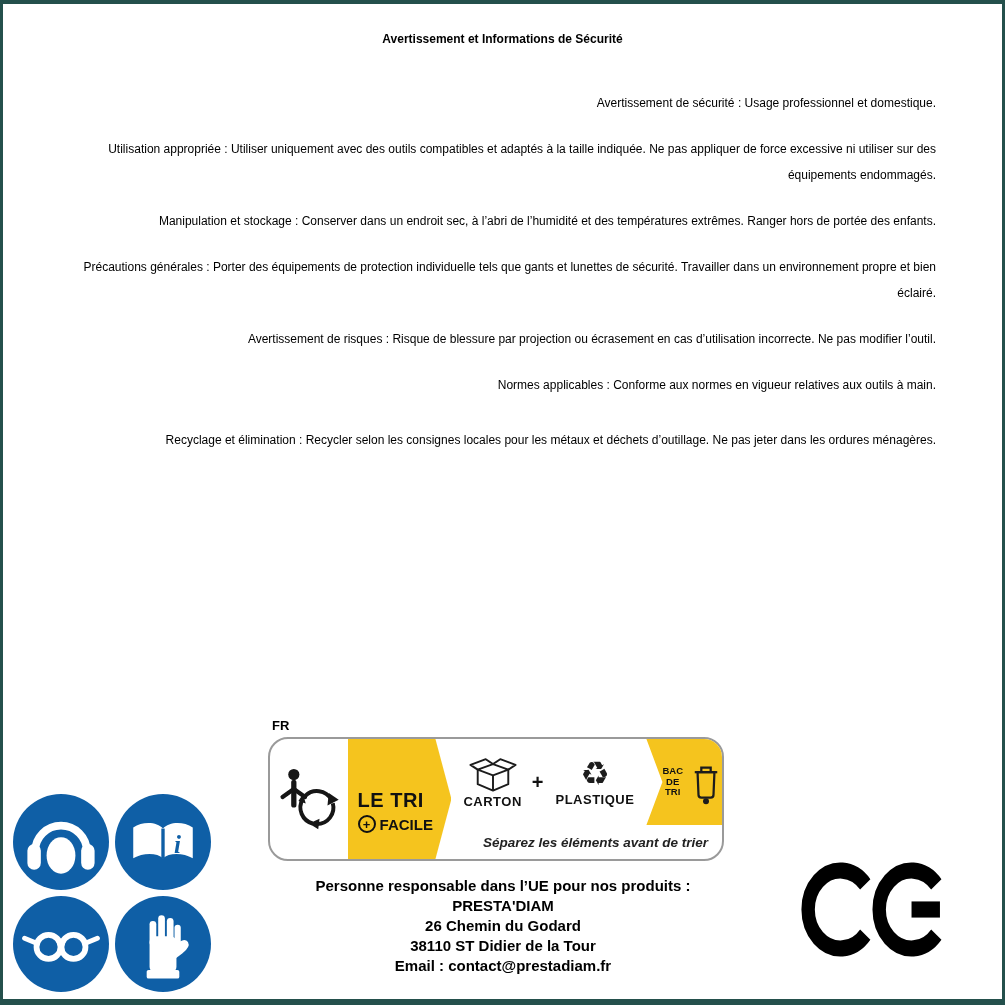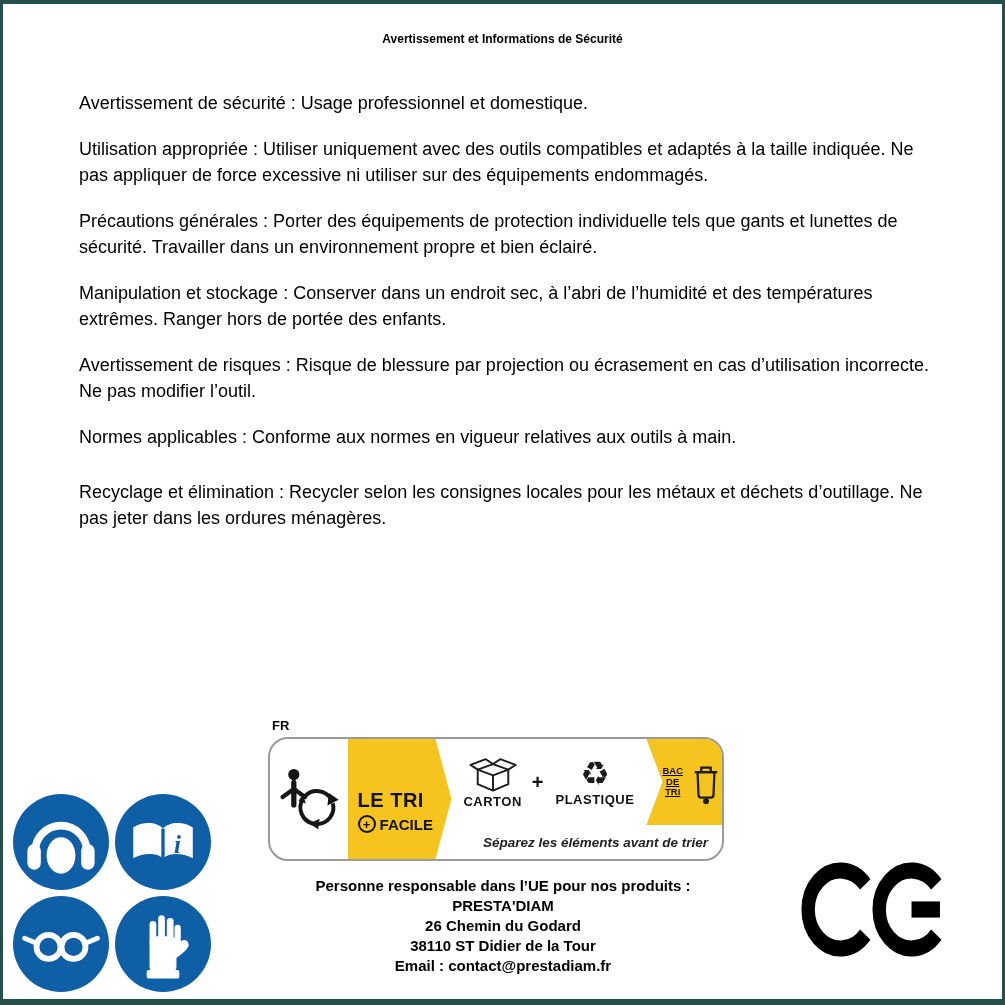--- a/index.html
+++ b/index.html
@@ -11,22 +11,22 @@
     border-style:solid; border-color:#24504c; border-width:4px 3px 6px 3px;
     overflow:hidden;
   }
 
   .title {
     position:absolute; top:28px; left:0; width:100%;
     text-align:center; font-weight:bold; font-size:12px;
   }
 
   .body-text {
-    position:absolute; top:86px; left:76px; right:66px;
-    font-size:18px; line-height:26px;
+    position:absolute; top:86px; left:70px; right:66px;
+    font-size:12px; line-height:26px;text-align:right;
   }
   .body-text p { margin:0 0 20px 0; }
   .gap-before { margin-top:29px !important; }
 
   
   .icon-grid {
     position:absolute; left:10px; top:790px;
     display:grid; grid-template-columns:98px 98px; grid-auto-rows:98px; gap:4px;
   }
   .icon-cell svg { width:96px; height:96px; display:block; }
@@ -58,21 +58,21 @@
   .right-col { flex:1; display:flex; flex-direction:column; }
   .materials-row { flex:1; display:flex; align-items:center; }
   .material { display:flex; flex-direction:column; align-items:center; gap:1px; margin-left:12px; }
   .material-label { font-size:13px; font-weight:bold; letter-spacing:.5px; color:#111; }
   .plus-sign { font-size:20px; font-weight:bold; margin-left:10px; color:#111; }
   .recycle-glyph { font-size:33px; line-height:34px; color:#1c1c1c; font-family:"DejaVu Sans",sans-serif; }
 
   .bac-flag {
     margin-left:12px; height:100%; flex:1; background:#F5C41E;
     clip-path:polygon(0 0,100% 0,100% 100%,0 100%,16px 50%);
-    display:flex; align-items:center; justify-content:space-between; gap:7px; padding-left:16px;text-decoration:underline;
+    display:flex; align-items:center; justify-content:space-between; gap:7px; padding-left:16px;
   }
   .bac-text { font-size:9.5px; font-weight:bold; line-height:10.5px; color:#111; text-align:center; }
   .bac-flag svg { width:32px; height:45px; }
 
   .strip-footer {
     height:34px; display:flex; align-items:center; justify-content:flex-end;
     padding-right:14px; font-style:italic; font-weight:bold; font-size:13.5px; color:#222;
   }
 
   
@@ -88,22 +88,22 @@
 </head>
 <body>
 
 <div class="page">
 
   <div class="title">Avertissement et Informations de Sécurité</div>
 
   <div class="body-text">
     <p>Avertissement de sécurité : Usage professionnel et domestique.</p>
     <p>Utilisation appropriée : Utiliser uniquement avec des outils compatibles et adaptés à la taille indiquée. Ne pas appliquer de force excessive ni utiliser sur des équipements endommagés.</p>
+    <p>Manipulation et stockage : Conserver dans un endroit sec, à l’abri de l’humidité et des températures extrêmes. Ranger hors de portée des enfants.</p>
     <p>Précautions générales : Porter des équipements de protection individuelle tels que gants et lunettes de sécurité. Travailler dans un environnement propre et bien éclairé.</p>
-    <p>Manipulation et stockage : Conserver dans un endroit sec, à l’abri de l’humidité et des températures extrêmes. Ranger hors de portée des enfants.</p>
     <p>Avertissement de risques : Risque de blessure par projection ou écrasement en cas d’utilisation incorrecte. Ne pas modifier l’outil.</p>
     <p>Normes applicables : Conforme aux normes en vigueur relatives aux outils à main.</p>
     <p class="gap-before">Recyclage et élimination : Recycler selon les consignes locales pour les métaux et déchets d’outillage. Ne pas jeter dans les ordures ménagères.</p>
   </div>
 
   <div class="icon-grid">
     <div class="icon-cell">
       <svg viewBox="0 0 100 100" aria-hidden="true">
         <circle cx="50" cy="50" r="50" fill="#0F5FA6"></circle>
         <ellipse cx="50" cy="64" rx="15" ry="19" fill="#fff"></ellipse>

